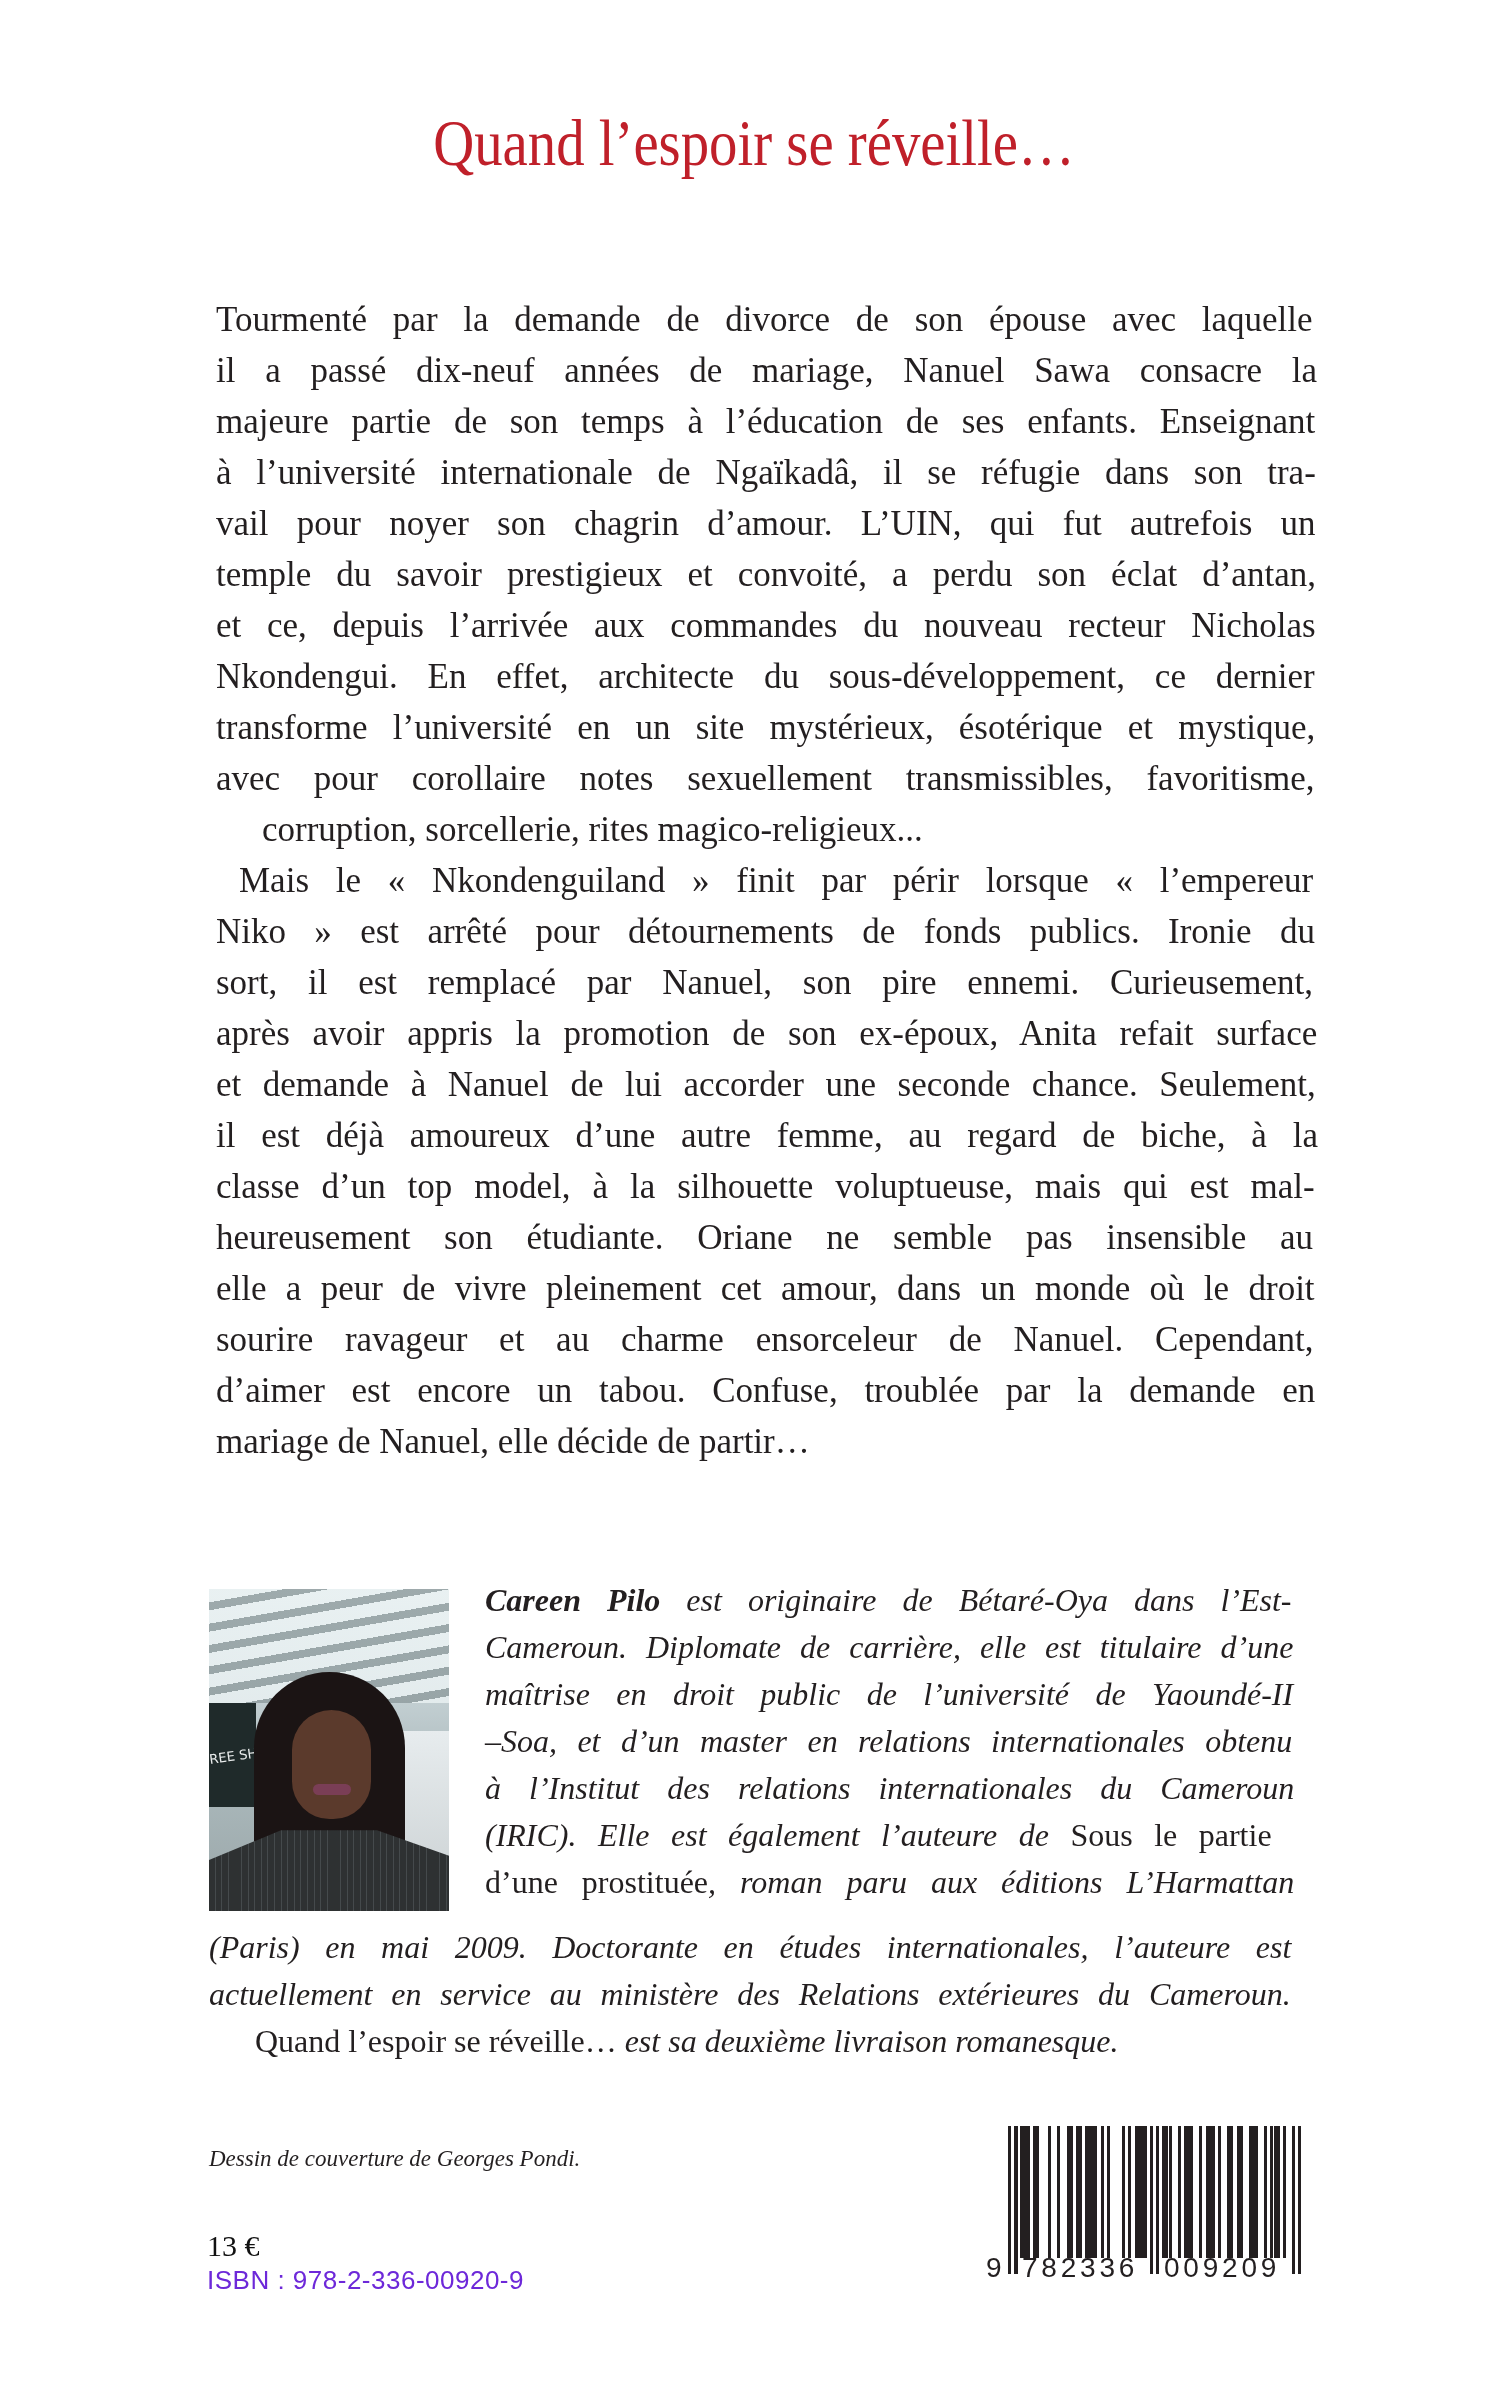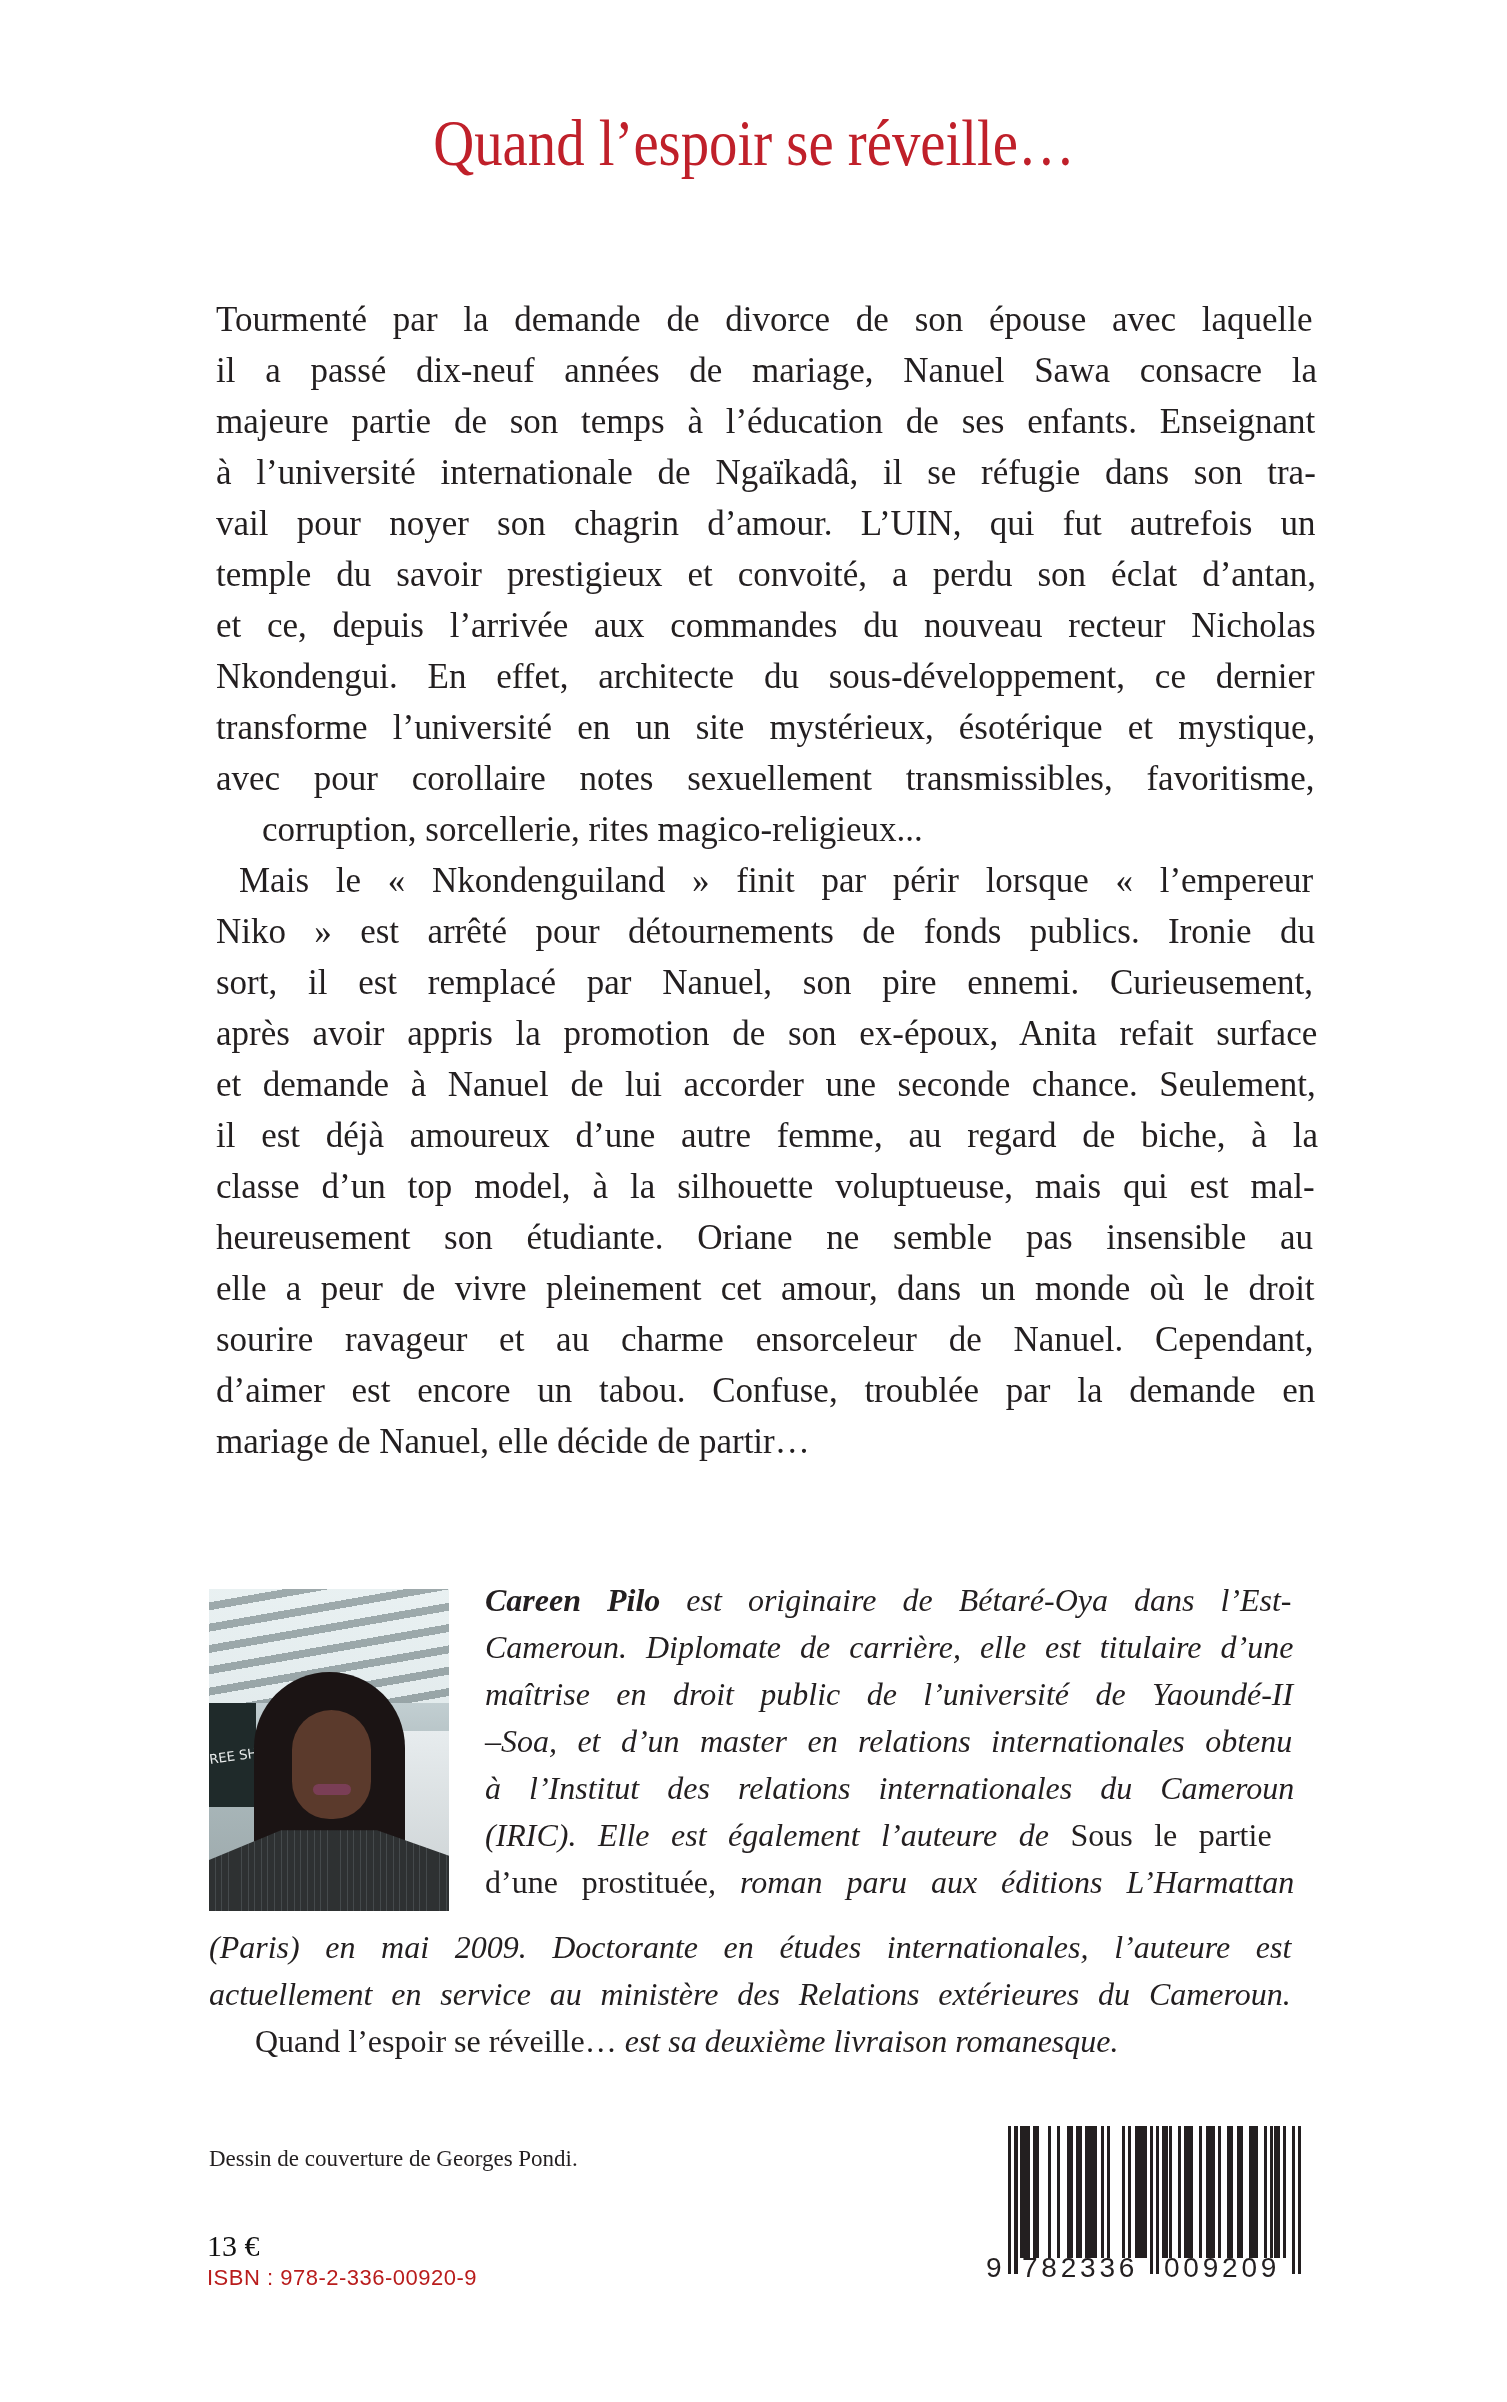--- a/index.html
+++ b/index.html
@@ -38,23 +38,23 @@
   .bio .line { height: 47px; line-height: 47px; font-size: 32px; font-style: italic; white-space: nowrap;
                text-align: justify; text-align-last: justify; }
   .bio .line b { font-weight: bold; }
   .bio .line .up { font-style: normal; }
   .bio-full { position: absolute; left: 209px; top: 1924px; width: 1087px; }
   .bio-full .line { height: 47px; line-height: 47px; font-size: 32px; font-style: italic; white-space: nowrap;
                text-align: justify; text-align-last: justify; }
   .bio-full .line.last { text-align-last: left; }
   .bio-full .line .up { font-style: normal; }
 
-  .credit { position: absolute; left: 209px; top: 2146px; font-size: 23px; color: #231f20; }
+  .credit { position: absolute; left: 209px; top: 2146px; font-size: 23px; color: #231f20; font-style: italic; }
   .price { position: absolute; left: 207px; top: 2229px; font-size: 30px; color: #111; }
-  .isbn { position: absolute; left: 207px; top: 2265px; font-size: 22px; color: #b91c1c;
+  .isbn { position: absolute; left: 207px; top: 2265px; font-size: 26px; color: #6d28d9;
           font-family: "Liberation Sans", "DejaVu Sans", sans-serif; letter-spacing: 0.5px; }
 
   .barcode { position: absolute; left: 984px; top: 2120px; width: 326px; height: 170px; }
   .barcode .bars { position: absolute; left: 24px; top: 5.7px; height: 146px; width: 293px; }
   .barcode .bar { position: absolute; top: 0; background: #231f20; height: 132px; }
   .barcode .bar.guard { height: 148px; }
   .barcode .digits { position: absolute; top: 132px; left: 0; width: 326px; height: 32px;
           font-family: "Liberation Sans", "DejaVu Sans", sans-serif; font-size: 28px; color: #231f20; }
   .barcode .digits span { position: absolute; top: 0; }
 </style>

